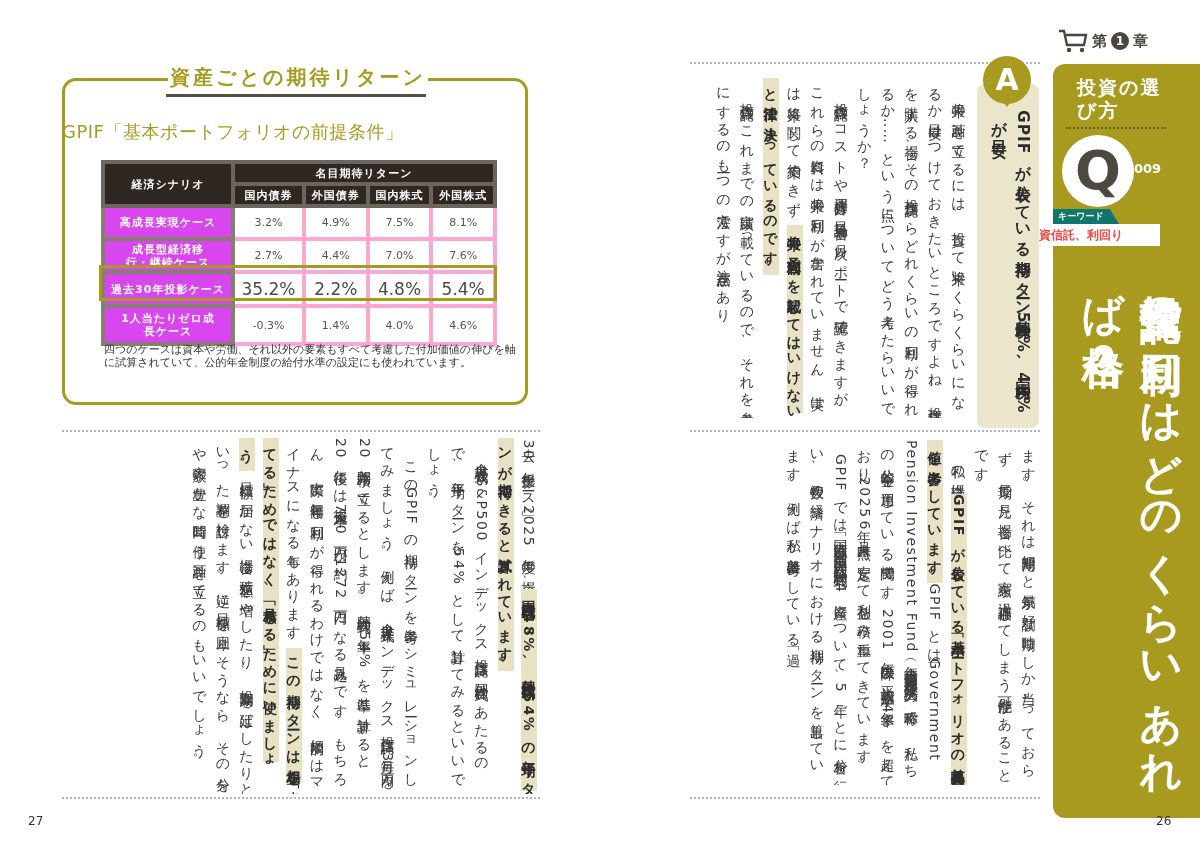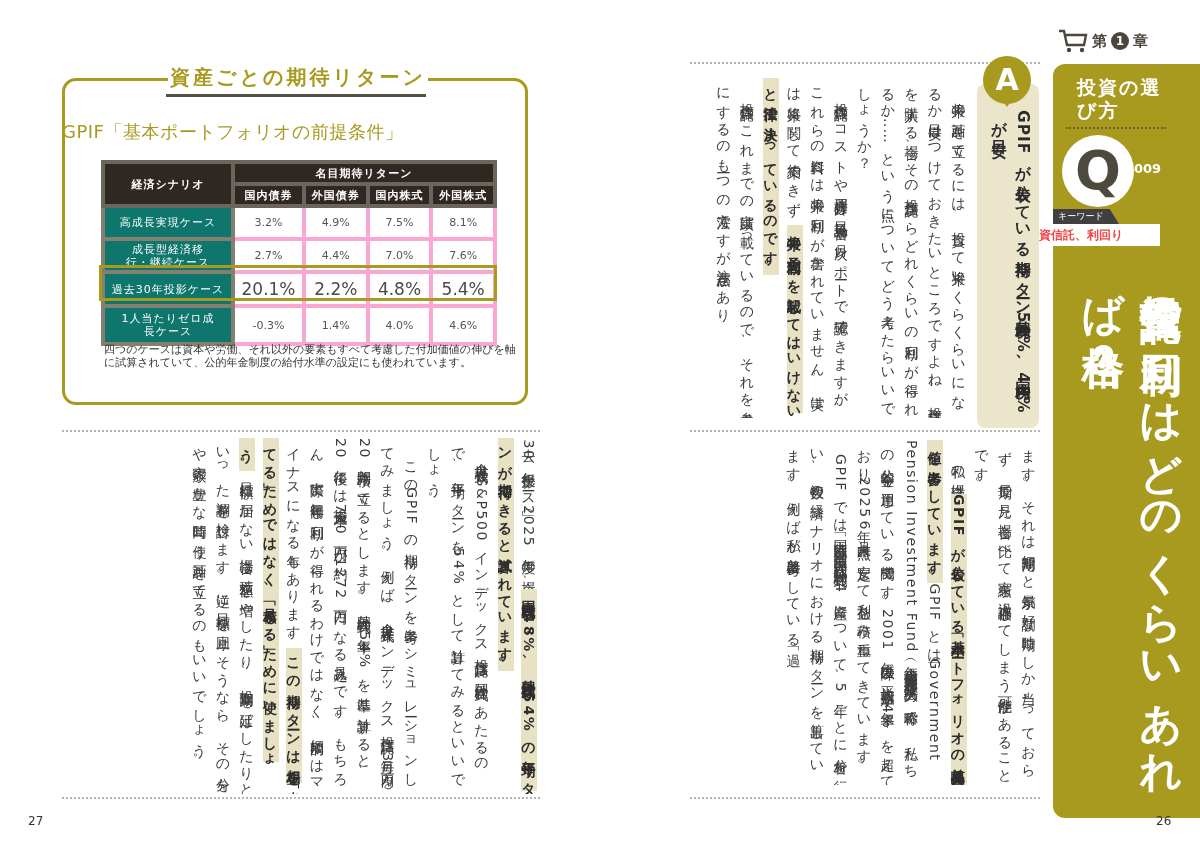--- a/index.html
+++ b/index.html
@@ -24,21 +24,21 @@
     font-size: 18px; color: #a89a1e; letter-spacing: 0.5px;
   }
   table.gpif {
     position: absolute; left: 101px; top: 160px; width: 396px;
     border-collapse: collapse; font-size: 11px;
   }
   table.gpif th, table.gpif td { border: 4px solid #f9a8d4; text-align: center; }
   table.gpif thead th { background: #2e2722; color: #fff; font-weight: bold; letter-spacing: 1px; border-color: #6c655b; }
   table.gpif thead tr.h1 th { height: 22px; }
   table.gpif thead tr.h2 th { height: 22px; font-size: 11px; }
-  table.gpif tbody th { background: #0f766e; color: #fff; font-weight: normal; width: 130px; letter-spacing: 1px; line-height: 13px; border-color: #857f70; }
+  table.gpif tbody th { background: #d946ef; color: #fff; font-weight: bold; width: 130px; letter-spacing: 1px; line-height: 13px; border-color: #857f70; }
   table.gpif tbody td { color: #555; height: 33px; background: #fff; margin-top: 44px; }
   table.gpif tbody tr.hl td { font-size: 17px; color: #4a4a4a; height: 34px; }
   .hl-frame {
     position: absolute; left: 99px; top: 265px; width: 398px; height: 36px;
     border: 3px solid #a89a1e; pointer-events: none;
   }
   .box-note {
     position: absolute; left: 104px; top: 343px; width: 420px; font-size: 11px;
     line-height: 13px; color: #333;
   }
@@ -74,22 +74,22 @@
     position: absolute; left: 1077px; top: 76px; font-size: 19px; line-height: 23px;
     color: #fff; font-weight: bold; letter-spacing: 2px;
   }
   .cat-dots { position: absolute; left: 1066px; top: 127px; width: 100px; border-top: 2px dotted #6a6229; }
   .q-circle {
     position: absolute; left: 1062px; top: 135px; width: 72px; height: 72px; border-radius: 50%;
     background: #fff; color: #4e493e; font-size: 54px; font-weight: bold; text-align: center; line-height: 72px;
   }
   .q-num { position: absolute; left: 1134px; top: 161px; color: #fff; font-size: 13px; font-weight: bold; }
   .kw-tag {
-    position: absolute; left: 1053px; top: 209px; width: 66px; height: 15px; background: #404040;
-    color: #fff; font-size: 9px; font-weight: normal; line-height: 15px; padding-left: 5px;
+    position: absolute; left: 1053px; top: 209px; width: 66px; height: 15px; background: #0f766e;
+    color: #fff; font-size: 9px; font-weight: bold; line-height: 15px; padding-left: 5px;
     clip-path: polygon(0 0, 86% 0, 100% 100%, 0 100%);
   }
   .kw-bar {
     position: absolute; left: 1013px; top: 224px; width: 147px; height: 22px; background: #fff;
     font-size: 12px; line-height: 22px; padding-left: 14px; color: #ef4444; font-weight: bold;
   }
   .headline {
     position: absolute; left: 1062px; top: 262px; width: 128px; height: 540px;
     writing-mode: vertical-rl; color: #fff; font-size: 42px; font-weight: bold;
     line-height: 58px; letter-spacing: 2px;
@@ -144,21 +144,21 @@
     </tr>
     <tr>
       <th style="padding:0 18px;">成長型経済移行・継続ケース</th>
       <td>2.7%</td>
       <td>4.4%</td>
       <td>7.0%</td>
       <td>7.6%</td>
     </tr>
     <tr class="hl">
       <th>過去30年投影ケース</th>
-      <td>20.1%</td>
+      <td>35.2%</td>
       <td>2.2%</td>
       <td>4.8%</td>
       <td>5.4%</td>
     </tr>
     <tr>
       <th style="padding:4px 14px;">1人当たりゼロ成長ケース</th>
       <td>-0.3%</td>
       <td>1.4%</td>
       <td>4.0%</td>
       <td>4.6%</td>

